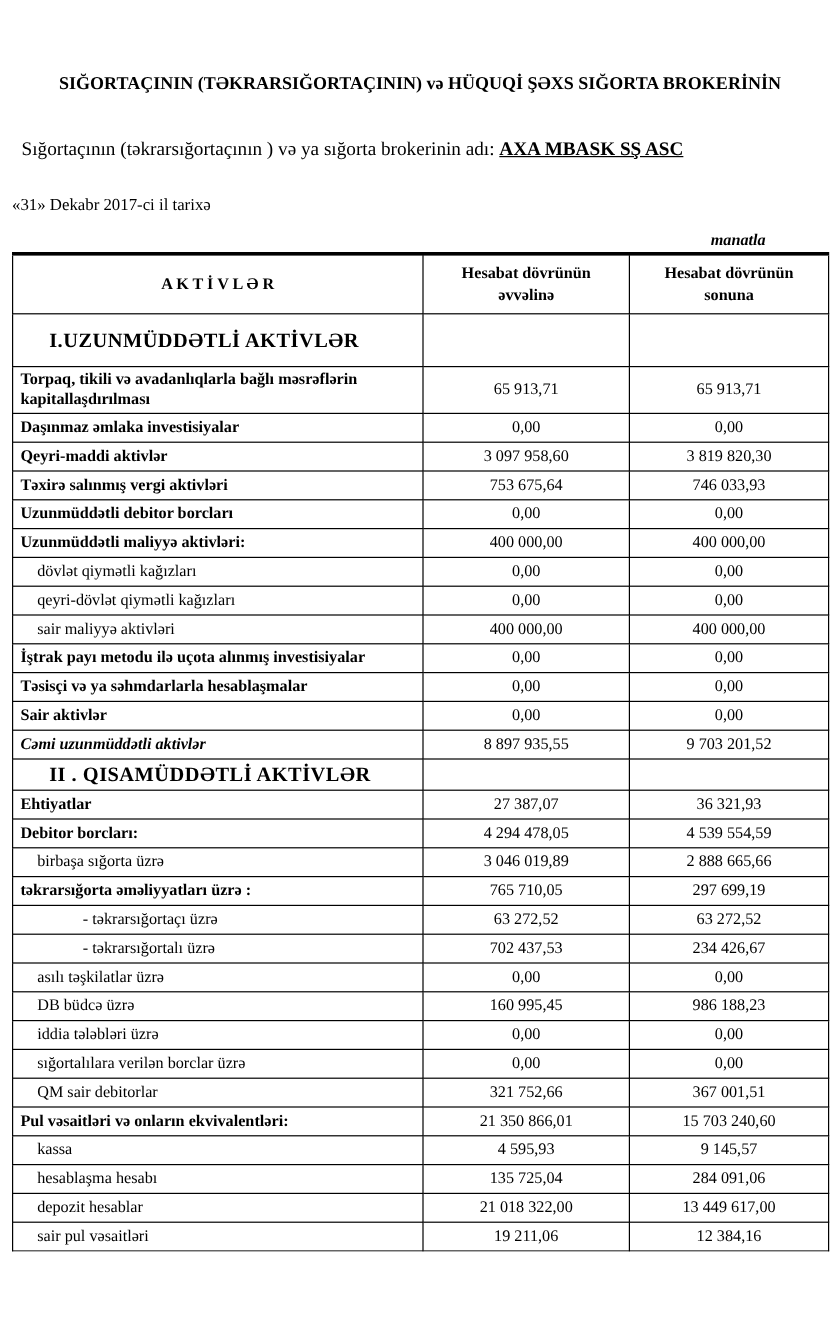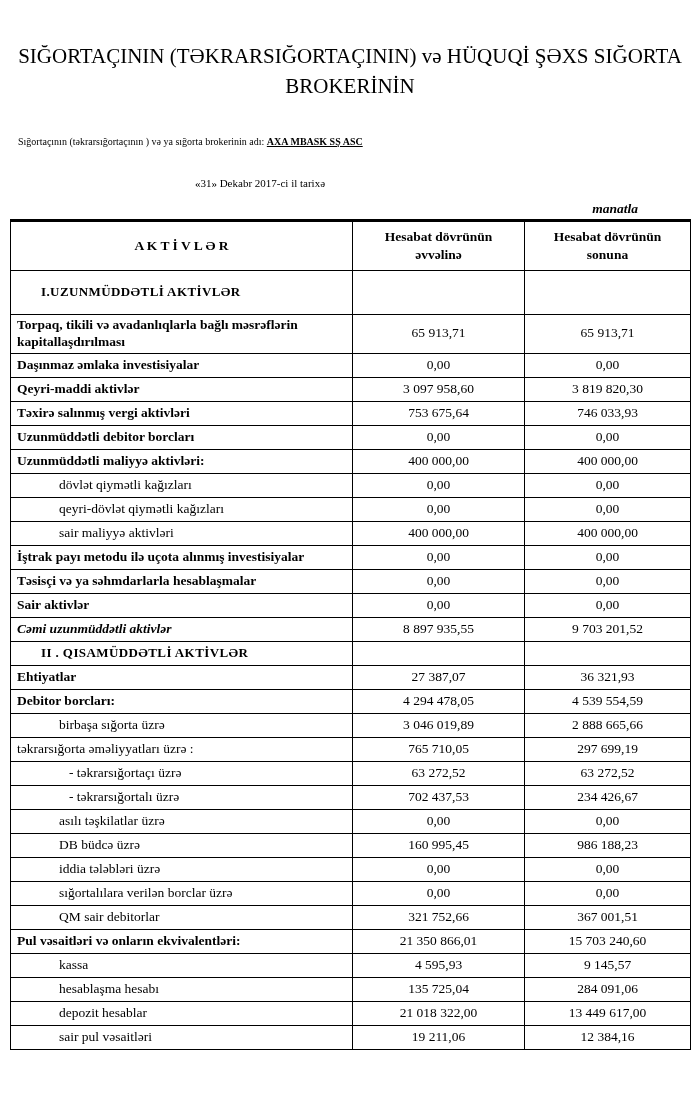--- a/index.html
+++ b/index.html
@@ -6,39 +6,38 @@
   body {
     width: 700px;
     font-family: "Liberation Serif", serif;
     color: #000;
     -webkit-font-smoothing: antialiased;
   }
   .page { padding: 0 10px; }
 
   .doc-title {
     text-align: center;
-    font-weight: normal;
-    font-size: 21px;
-    margin-top: 41px;
+    font-weight: bold;
+    font-size: 15px;
+    margin-top: 60px;
     line-height: 1.45;
   }
   .subtitle {
-    font-size: 10px;
+    font-size: 16px;
     margin-top: 34px;
     padding-left: 8px;
   }
   .company {
     font-weight: bold;
     text-decoration: underline;
   }
   .date-line {
-    font-size: 11px;
+    font-size: 14px;
     margin-top: 30px;
     width: 500px;
-    text-align: center;
   }
   .currency-note {
     text-align: right;
     font-weight: bold;
     font-style: italic;
     font-size: 13.5px;
     padding-right: 52px;
     margin-top: 12px;
     margin-bottom: 2px;
   }
@@ -70,29 +69,29 @@
     font-size: 13.5px;
     padding: 2px 4px;
     vertical-align: middle;
     line-height: 1.25;
   }
   td.label { padding-left: 6px; padding-right: 6px; }
   td.val { text-align: center; }
 
   tr.section td.label {
     font-weight: bold;
-    font-size: 13px;
+    font-size: 17px;
     letter-spacing: 0.4px;
     padding-left: 30px;
   }
   tr.tall { height: 44px; }
   tr.bold td.label { font-weight: bold; }
-  tr.indent td.label { padding-left: 48px; }
+  tr.indent td.label { padding-left: 20px; }
   tr.indent2 td.label { padding-left: 58px; }
-  tr.boldindent td.label { font-weight: normal; }
+  tr.boldindent td.label { font-weight: bold; }
   tr.total td.label {
     font-weight: bold;
     font-style: italic;
   }
 </style>
 </head>
 <body>
 
 <div class="page">
 

